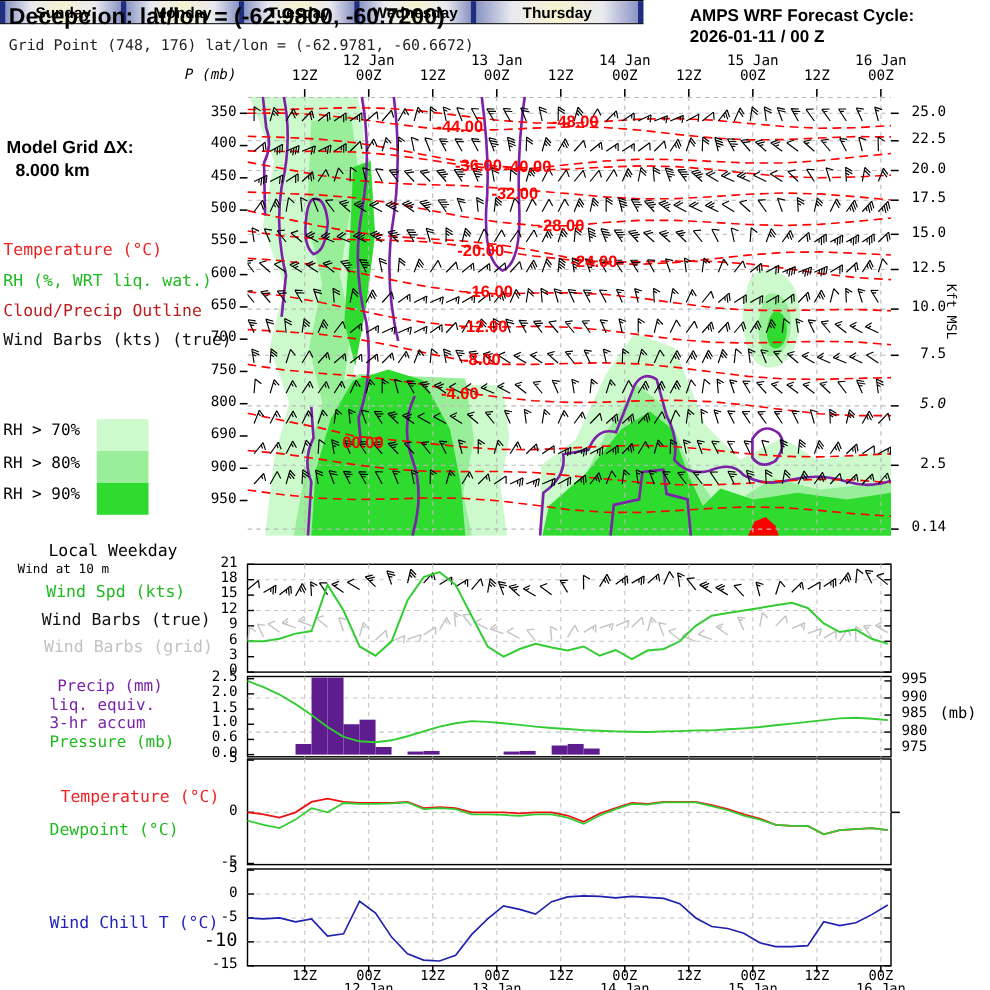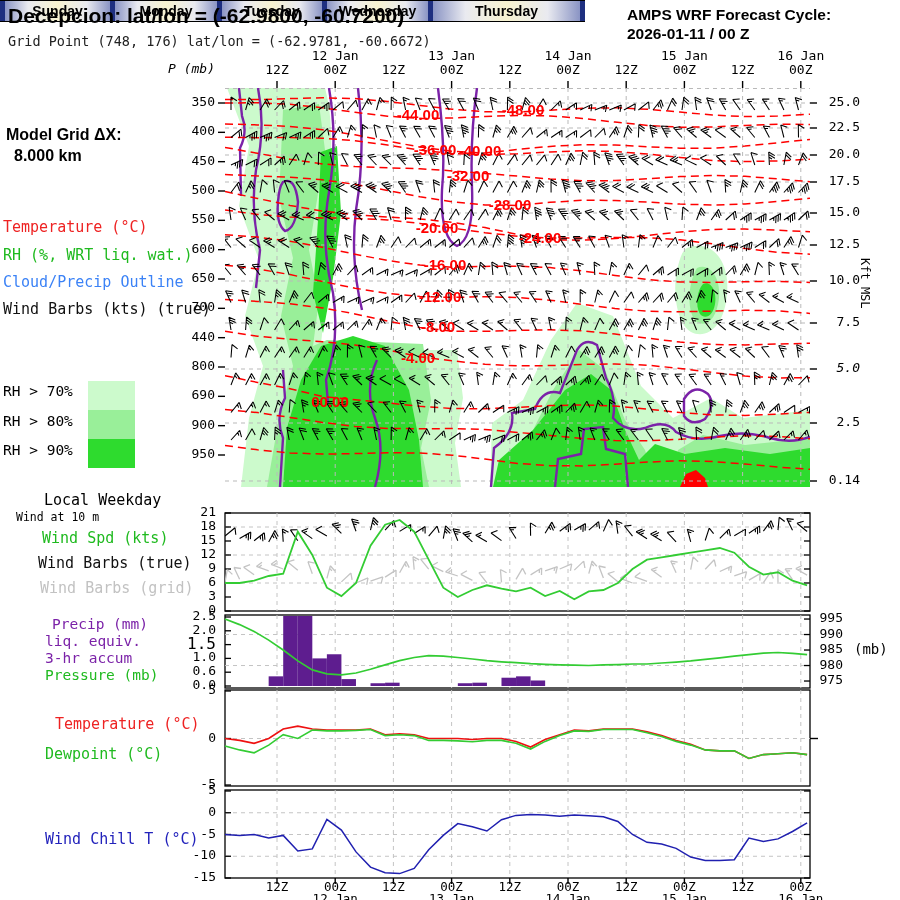--- a/index.html
+++ b/index.html
@@ -41,21 +41,21 @@
 </div>
 <div class="abs mono" id="plabel">P (mb)</div>
 
 <div class="abs sans b" id="modelgrid">
   <div>Model Grid ΔX:</div>
   <div style="padding-left:8px">8.000 km</div>
 </div>
 
 <div class="abs mono leg" style="top:218px;color:#ee2222">Temperature (°C)</div>
 <div class="abs mono leg" style="top:246px;color:#1fba1f">RH (%, WRT liq. wat.)</div>
-<div class="abs mono leg" style="top:273px;color:#3b82f6">Cloud/Precip Outline</div>
+<div class="abs mono leg" style="top:273px;color:#b91c1c">Cloud/Precip Outline</div>
 <div class="abs mono leg" style="top:300px;color:#111">Wind Barbs (kts) (true)</div>
 
 <div class="abs mono" style="left:3px;top:383px;font-size:14.5px">RH &gt; 70%</div>
 <div class="abs mono" style="left:3px;top:413px;font-size:14.5px">RH &gt; 80%</div>
 <div class="abs mono" style="left:3px;top:442px;font-size:14.5px">RH &gt; 90%</div>
 <div class="swatch" style="top: 381px; background: rgb(204, 250, 204);" id="sw70"></div>
 <div class="swatch" style="top: 410px; background: rgb(153, 239, 153);" id="sw80"></div>
 <div class="swatch" style="top: 439px; background: rgb(46, 219, 46);" id="sw90"></div>
 
 <div class="abs mono" id="kftlab">Kft MSL</div>
@@ -87,21 +87,21 @@
 
 <div class="abs" id="labels" style="left:0;top:0">
       <div class="ticklab r" style="left: 170px; top: 95px; width: 45px; font-size: 13px;">350</div>
       <div class="ticklab r" style="left: 170px; top: 124.333px; width: 45px; font-size: 13px;">400</div>
       <div class="ticklab r" style="left: 170px; top: 153.667px; width: 45px; font-size: 13px;">450</div>
       <div class="ticklab r" style="left: 170px; top: 183px; width: 45px; font-size: 13px;">500</div>
       <div class="ticklab r" style="left: 170px; top: 212.333px; width: 45px; font-size: 13px;">550</div>
       <div class="ticklab r" style="left: 170px; top: 241.667px; width: 45px; font-size: 13px;">600</div>
       <div class="ticklab r" style="left: 170px; top: 271px; width: 45px; font-size: 13px;">650</div>
       <div class="ticklab r" style="left: 170px; top: 300.333px; width: 45px; font-size: 13px;">700</div>
-      <div class="ticklab r" style="left: 170px; top: 329.667px; width: 45px; font-size: 13px;">440</div>
+      <div class="ticklab r" style="left: 170px; top: 329.667px; width: 45px; font-size: 13px;">750</div>
       <div class="ticklab r" style="left: 170px; top: 359px; width: 45px; font-size: 13px;">800</div>
       <div class="ticklab r" style="left: 170px; top: 388.333px; width: 45px; font-size: 13px;">690</div>
       <div class="ticklab r" style="left: 170px; top: 417.667px; width: 45px; font-size: 13px;">900</div>
       <div class="ticklab r" style="left: 170px; top: 447px; width: 45px; font-size: 13px;">950</div>
       <div class="ticklab r" style="left: 815px; top: 95px; width: 45px; font-size: 13px;">25.0</div>
       <div class="ticklab r" style="left: 815px; top: 120px; width: 45px; font-size: 13px;">22.5</div>
       <div class="ticklab r" style="left: 815px; top: 147px; width: 45px; font-size: 13px;">20.0</div>
       <div class="ticklab r" style="left: 815px; top: 174px; width: 45px; font-size: 13px;">17.5</div>
       <div class="ticklab r" style="left: 815px; top: 205px; width: 45px; font-size: 13px;">15.0</div>
       <div class="ticklab r" style="left: 815px; top: 237px; width: 45px; font-size: 13px;">12.5</div>
@@ -128,36 +128,36 @@
       <div class="ticklab r" style="left: 186px; top: 505px; width: 30px; font-size: 13px;">21</div>
       <div class="ticklab r" style="left: 186px; top: 519px; width: 30px; font-size: 13px;">18</div>
       <div class="ticklab r" style="left: 186px; top: 533px; width: 30px; font-size: 13px;">15</div>
       <div class="ticklab r" style="left: 186px; top: 547px; width: 30px; font-size: 13px;">12</div>
       <div class="ticklab r" style="left: 186px; top: 561px; width: 30px; font-size: 13px;">9</div>
       <div class="ticklab r" style="left: 186px; top: 575px; width: 30px; font-size: 13px;">6</div>
       <div class="ticklab r" style="left: 186px; top: 589px; width: 30px; font-size: 13px;">3</div>
       <div class="ticklab r" style="left: 186px; top: 603px; width: 30px; font-size: 13px;">0</div>
       <div class="ticklab r" style="left: 186px; top: 609px; width: 30px; font-size: 13px;">2.5</div>
       <div class="ticklab r" style="left: 186px; top: 622.8px; width: 30px; font-size: 13px;">2.0</div>
-      <div class="ticklab r" style="left: 186px; top: 636.6px; width: 30px; font-size: 16px;">1.5</div>
+      <div class="ticklab r" style="left: 186px; top: 636.6px; width: 30px; font-size: 13px;">1.5</div>
       <div class="ticklab r" style="left: 186px; top: 650.4px; width: 30px; font-size: 13px;">1.0</div>
       <div class="ticklab r" style="left: 186px; top: 664.2px; width: 30px; font-size: 13px;">0.6</div>
       <div class="ticklab r" style="left: 186px; top: 678px; width: 30px; font-size: 13px;">0.0</div>
       <div class="ticklab r" style="left: 813px; top: 611.03px; width: 30px; font-size: 13px;">995</div>
       <div class="ticklab r" style="left: 813px; top: 626.53px; width: 30px; font-size: 13px;">990</div>
       <div class="ticklab r" style="left: 813px; top: 642.03px; width: 30px; font-size: 13px;">985</div>
       <div class="ticklab r" style="left: 813px; top: 657.53px; width: 30px; font-size: 13px;">980</div>
       <div class="ticklab r" style="left: 813px; top: 673.03px; width: 30px; font-size: 13px;">975</div>
       <div class="ticklab r" style="left: 186px; top: 683px; width: 30px; font-size: 13px;">5</div>
       <div class="ticklab r" style="left: 186px; top: 730.5px; width: 30px; font-size: 13px;">0</div>
       <div class="ticklab r" style="left: 186px; top: 777px; width: 30px; font-size: 13px;">-5</div>
       <div class="ticklab r" style="left: 182px; top: 783px; width: 34px; font-size: 13px;">5</div>
       <div class="ticklab r" style="left: 182px; top: 804.75px; width: 34px; font-size: 13px;">0</div>
       <div class="ticklab r" style="left: 182px; top: 826.5px; width: 34px; font-size: 13px;">-5</div>
-      <div class="ticklab r" style="left: 182px; top: 848.25px; width: 34px; font-size: 13px;">-10</div>
+      <div class="ticklab r" style="left: 182px; top: 848.25px; width: 34px; font-size: 17px;">-10</div>
       <div class="ticklab r" style="left: 182px; top: 870px; width: 34px; font-size: 13px;">-15</div>
       <div class="ticklab c" style="left: 257px; top: 880px; width: 40px; font-size: 12.5px;">12Z</div>
       <div class="ticklab c" style="left: 315.2px; top: 880px; width: 40px; font-size: 12.5px;">00Z</div>
       <div class="ticklab c" style="left: 373.4px; top: 880px; width: 40px; font-size: 12.5px;">12Z</div>
       <div class="ticklab c" style="left: 431.6px; top: 880px; width: 40px; font-size: 12.5px;">00Z</div>
       <div class="ticklab c" style="left: 489.8px; top: 880px; width: 40px; font-size: 12.5px;">12Z</div>
       <div class="ticklab c" style="left: 548px; top: 880px; width: 40px; font-size: 12.5px;">00Z</div>
       <div class="ticklab c" style="left: 606.2px; top: 880px; width: 40px; font-size: 12.5px;">12Z</div>
       <div class="ticklab c" style="left: 664.4px; top: 880px; width: 40px; font-size: 12.5px;">00Z</div>
       <div class="ticklab c" style="left: 722.6px; top: 880px; width: 40px; font-size: 12.5px;">12Z</div>

